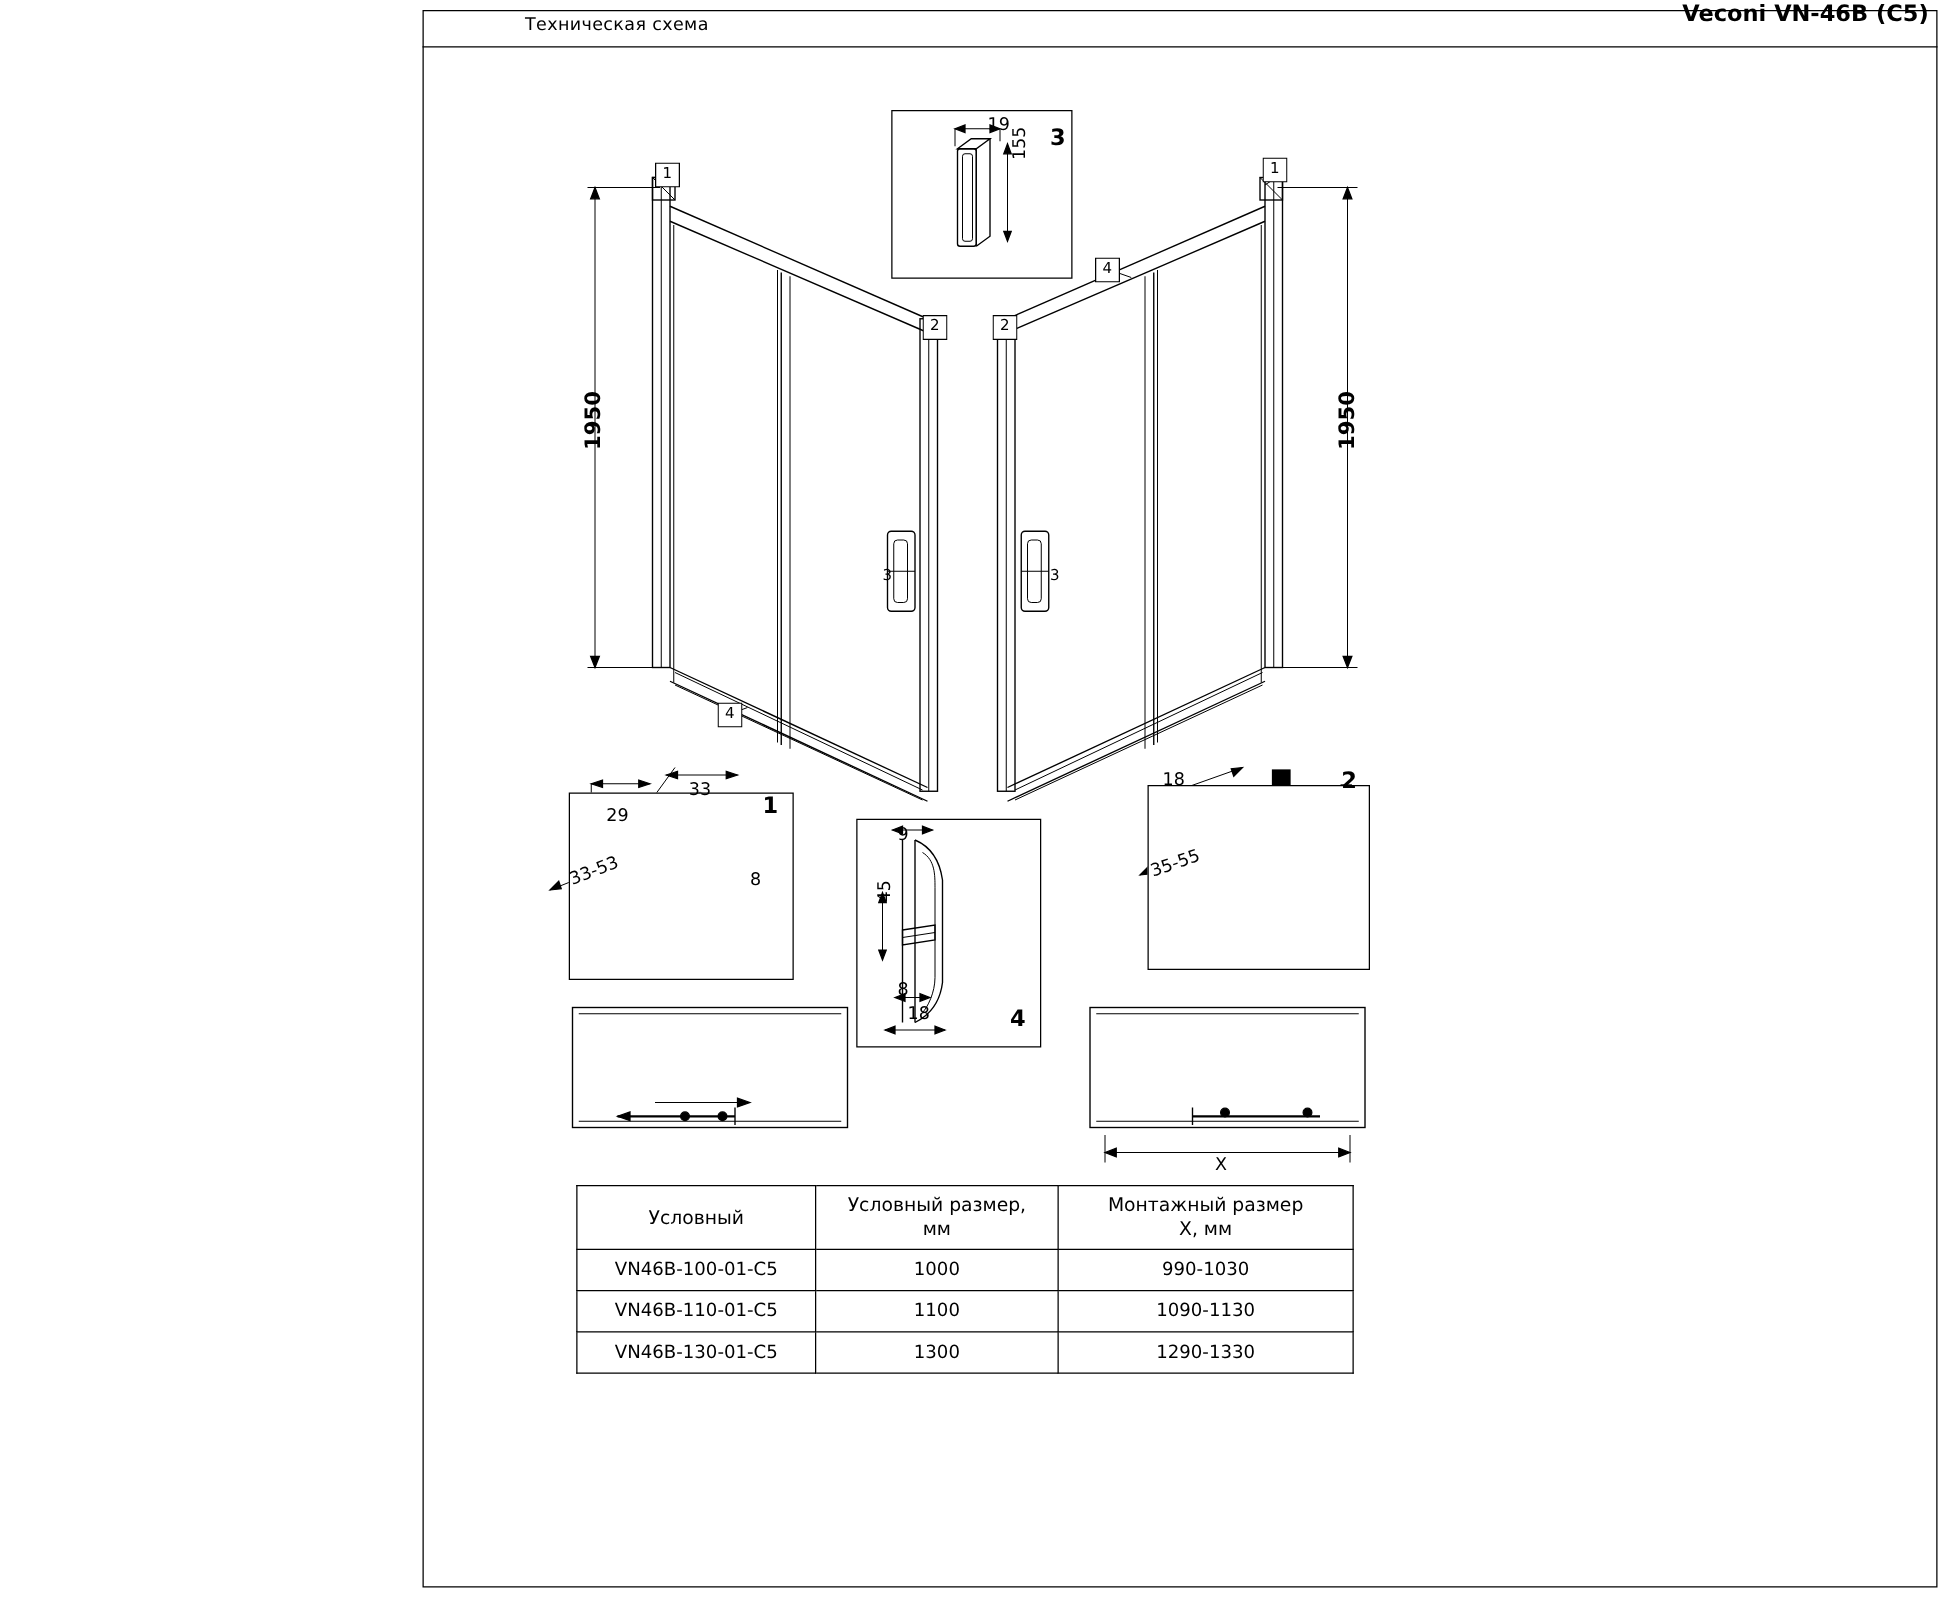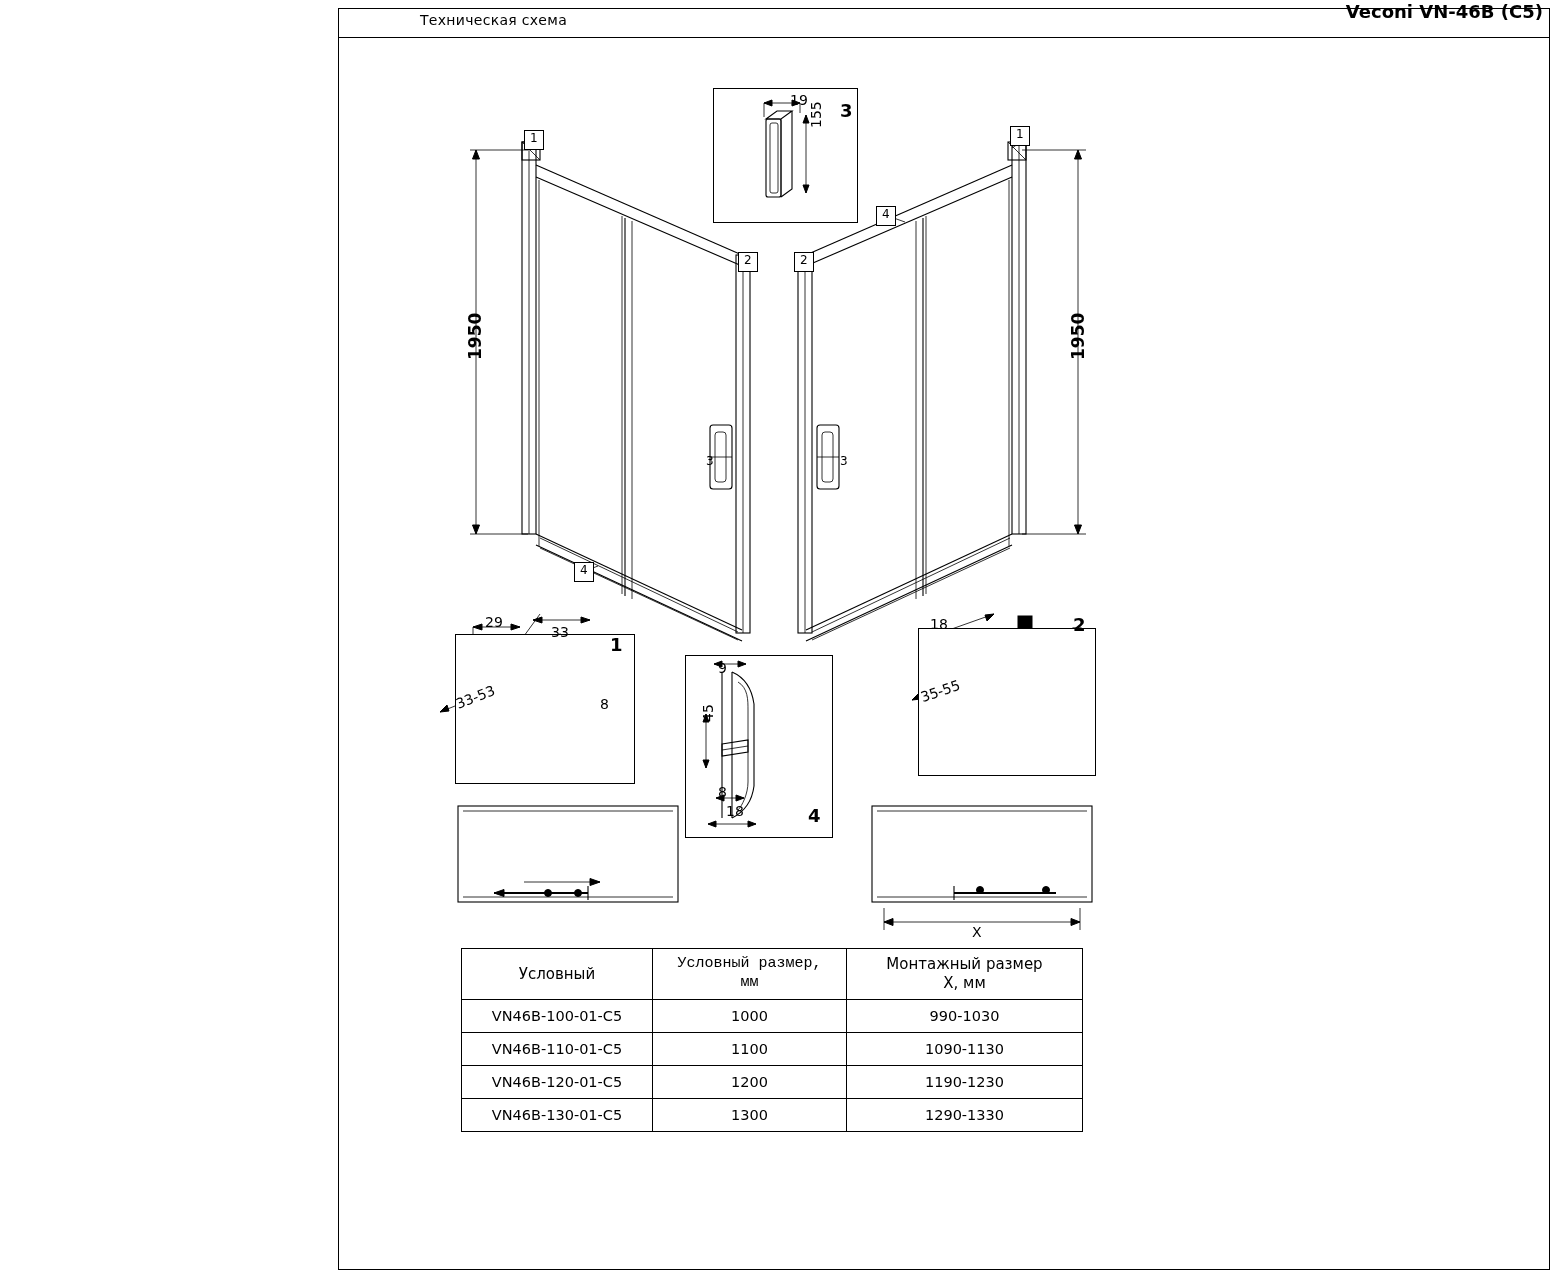--- a/index.html
+++ b/index.html
@@ -28,21 +28,21 @@
   
   .spec-table {
     position:absolute; left:461px; top:948px;
     border-collapse:collapse; font-size:14.5px;
   }
   .spec-table td, .spec-table th {
     border:1px solid #000; padding:0; text-align:center; font-weight:normal;
   }
   .spec-table th { height:50px; font-size:15px; }
   .spec-table td { height:32px; }
-  .c1 { width:190px; } .c2 { width:193px;font-family:Liberation Mono, monospace; } .c3 { width:235px; }
+  .c1 { width:190px; } .c2 { width:193px; } .c3 { width:235px; }
   .th2l1 { display:block; line-height:1.25; }
 
   
   .inset { position:absolute; border:1px solid #000; box-sizing:border-box; background:#fff; }
 
   svg { position:absolute; left:0; top:0; }
   .s { fill:none; stroke:#000; stroke-width:1.1; }
   .s2 { fill:none; stroke:#000; stroke-width:1.8; }
   .thin { fill:none; stroke:#000; stroke-width:0.8; }
   .fillblk { fill:#000; stroke:#000; }
@@ -301,21 +301,21 @@
 
   <div class="inset" style="left:918px; top:628px; width:178px; height:148px;"></div>
 
   <div class="lbl vert lbl-b" style="left:465px; top:360px; font-size:17px;">1950</div>
   <div class="lbl vert lbl-b" style="left:1068px; top:360px; font-size:17px;">1950</div>
 
   <div class="lbl" style="left:790px; top:92px;">19</div>
   <div class="lbl vert" style="left:808px; top:128px;">155</div>
   <div class="lbl lbl-b" style="left:840px; top:100px; font-size:18px;">3</div>
 
-  <div class="lbl" style="left:485px; top:614px;">29</div>
+  <div class="lbl" style="left:485px; top:645px;">29</div>
   <div class="lbl" style="left:551px; top:624px;">33</div>
   <div class="lbl" style="left:455px; top:689px; transform:rotate(-21deg);">33-53</div>
   <div class="lbl" style="left:600px; top:696px;">8</div>
   <div class="lbl lbl-b" style="left:610px; top:634px; font-size:18px;">1</div>
 
   <div class="lbl" style="left:930px; top:616px;">18</div>
   <div class="lbl" style="left:920px; top:683px; transform:rotate(-19deg);">35-55</div>
   <div class="lbl lbl-b" style="left:1073px; top:614px; font-size:18px;">2</div>
 
   <div class="lbl" style="left:718px; top:660px;">9</div>
@@ -388,25 +388,20 @@
         <td>VN46B-100-01-C5</td>
         <td>1000</td>
         <td>990-1030</td>
       </tr>
       <tr>
         <td>VN46B-110-01-C5</td>
         <td>1100</td>
         <td>1090-1130</td>
       </tr>
       <tr>
-        <td>VN46B-120-01-C5</td>
-        <td>1200</td>
-        <td>1190-1230</td>
-      </tr>
-      <tr>
         <td>VN46B-130-01-C5</td>
         <td>1300</td>
         <td>1290-1330</td>
       </tr>
     </tbody>
   </table>
 
 </div>
 
 </body></html>

